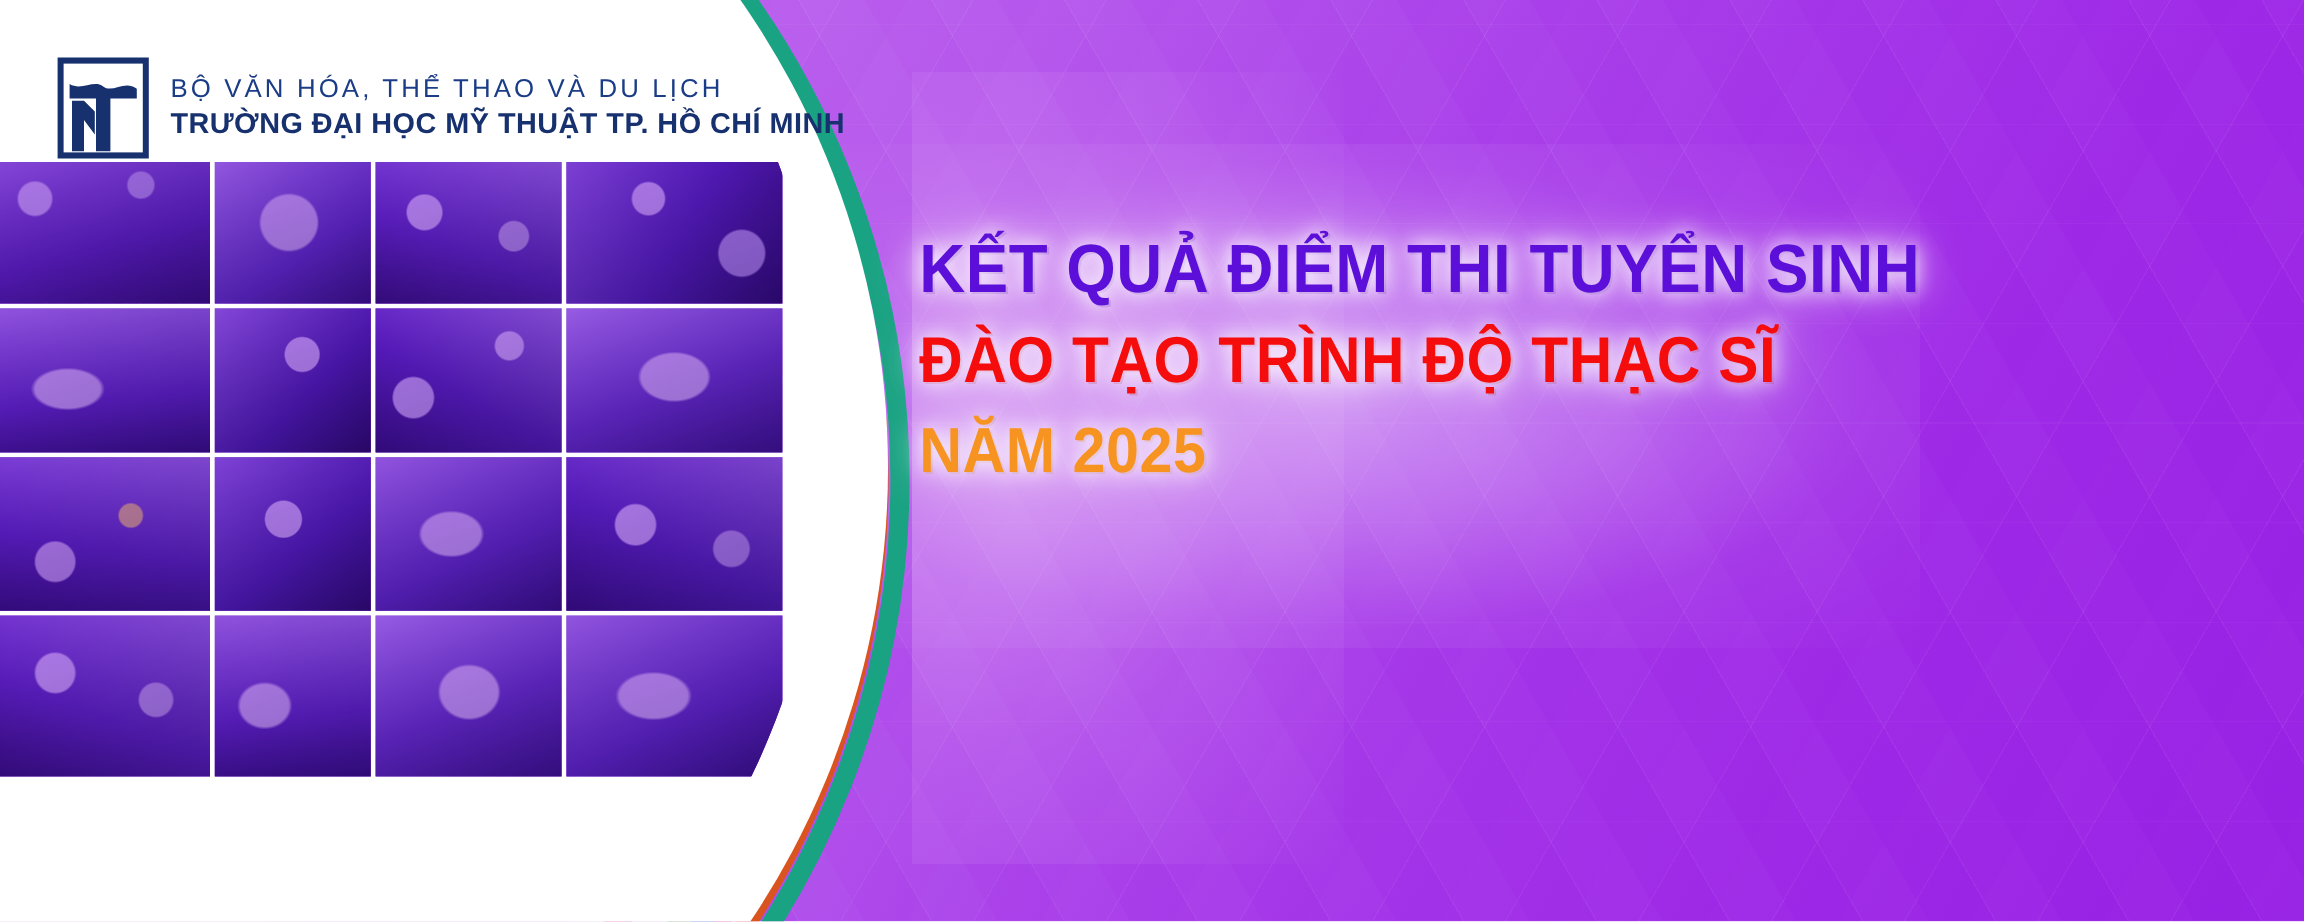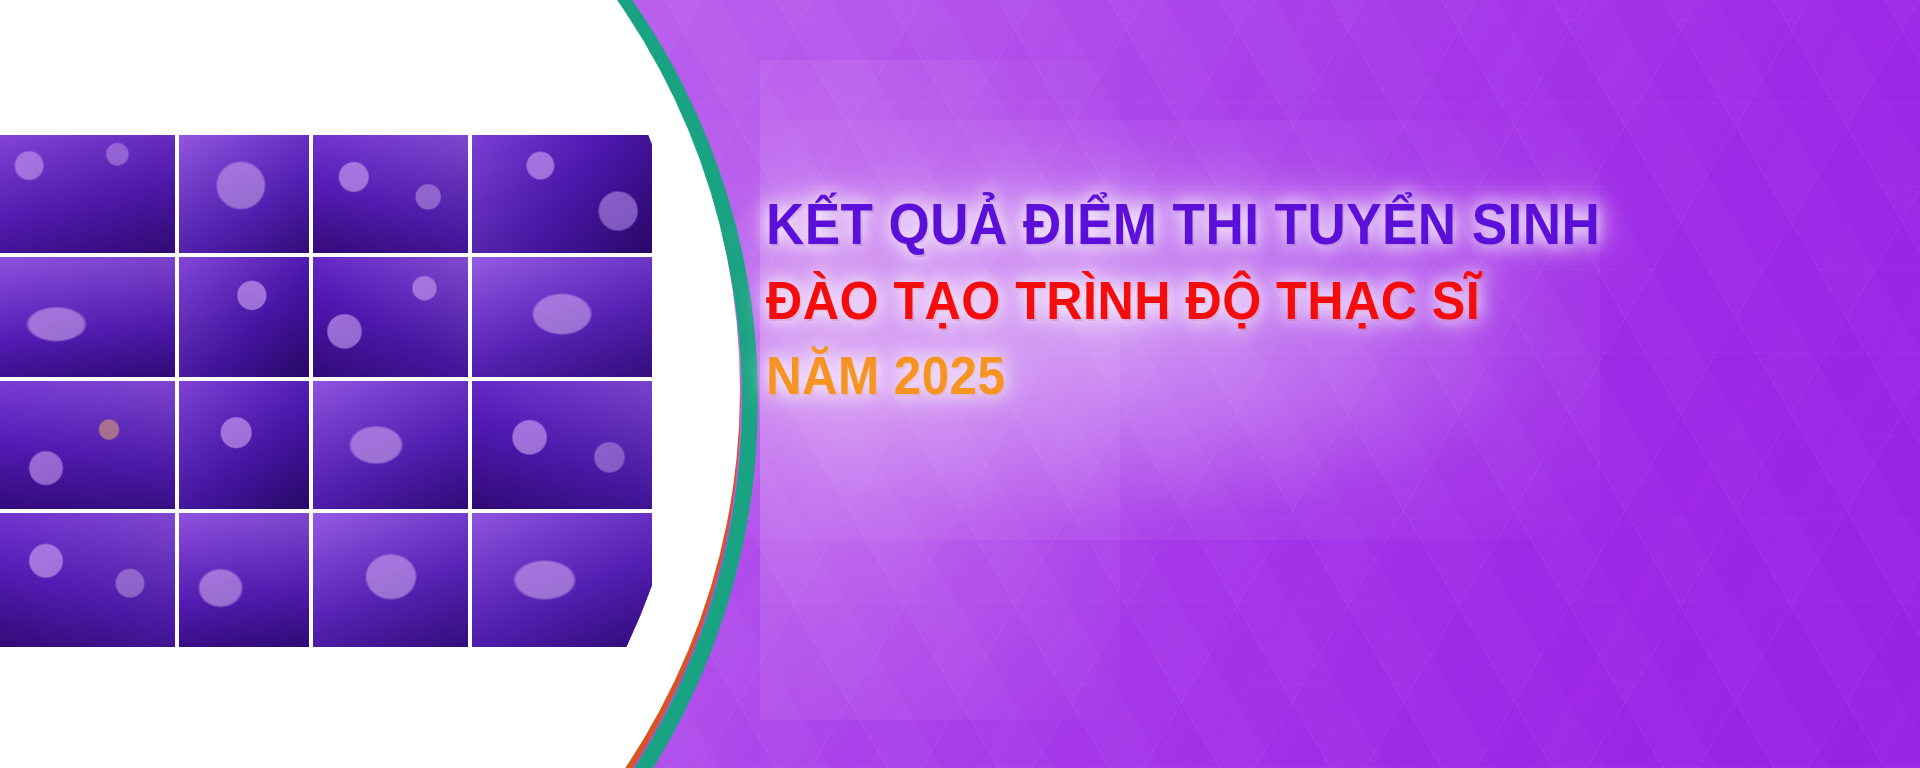--- a/index.html
+++ b/index.html
@@ -322,20 +322,32 @@
         </div>
       <div class="ph t8">
           <div class="tex"></div>
         </div>
       <div class="ph t11">
           <div class="tex"></div>
         </div>
     </div>
   </div>
 
+  <div class="logo-block">
+    <svg class="logo-mark" viewBox="0 0 76 84">
+      <rect x="1.5" y="1.5" width="73" height="81" fill="none" stroke="#17316f" stroke-width="7"></rect>
+      <path d="M10 10 H66 V22 C56 14 46 26 38 20 C30 14 20 24 10 18 Z" fill="#ffffff"></path>
+      <path d="M10 22 C20 28 30 18 38 24 C46 30 56 18 66 26 V34 H44 V78 H32 V34 H10 Z" fill="#17316f"></path>
+      <path d="M12 36 L12 78 L22 78 L22 52 L31 64 L31 45 L22 36 Z" fill="#17316f"></path>
+    </svg>
+    <div class="logo-text">
+      <div class="logo-line1">BỘ VĂN HÓA, THỂ THAO VÀ DU LỊCH</div>
+      <div class="logo-line2">TRƯỜNG ĐẠI HỌC MỸ THUẬT TP. HỒ CHÍ MINH</div>
+    </div>
+  </div>
 
   <div class="headline">
     <div class="hl hl-1">KẾT QUẢ ĐIỂM THI TUYỂN SINH</div>
     <div class="hl hl-2">ĐÀO TẠO TRÌNH ĐỘ THẠC SĨ</div>
     <div class="hl hl-3">NĂM 2025</div>
   </div>
 
 </div>
 
 </body></html>

